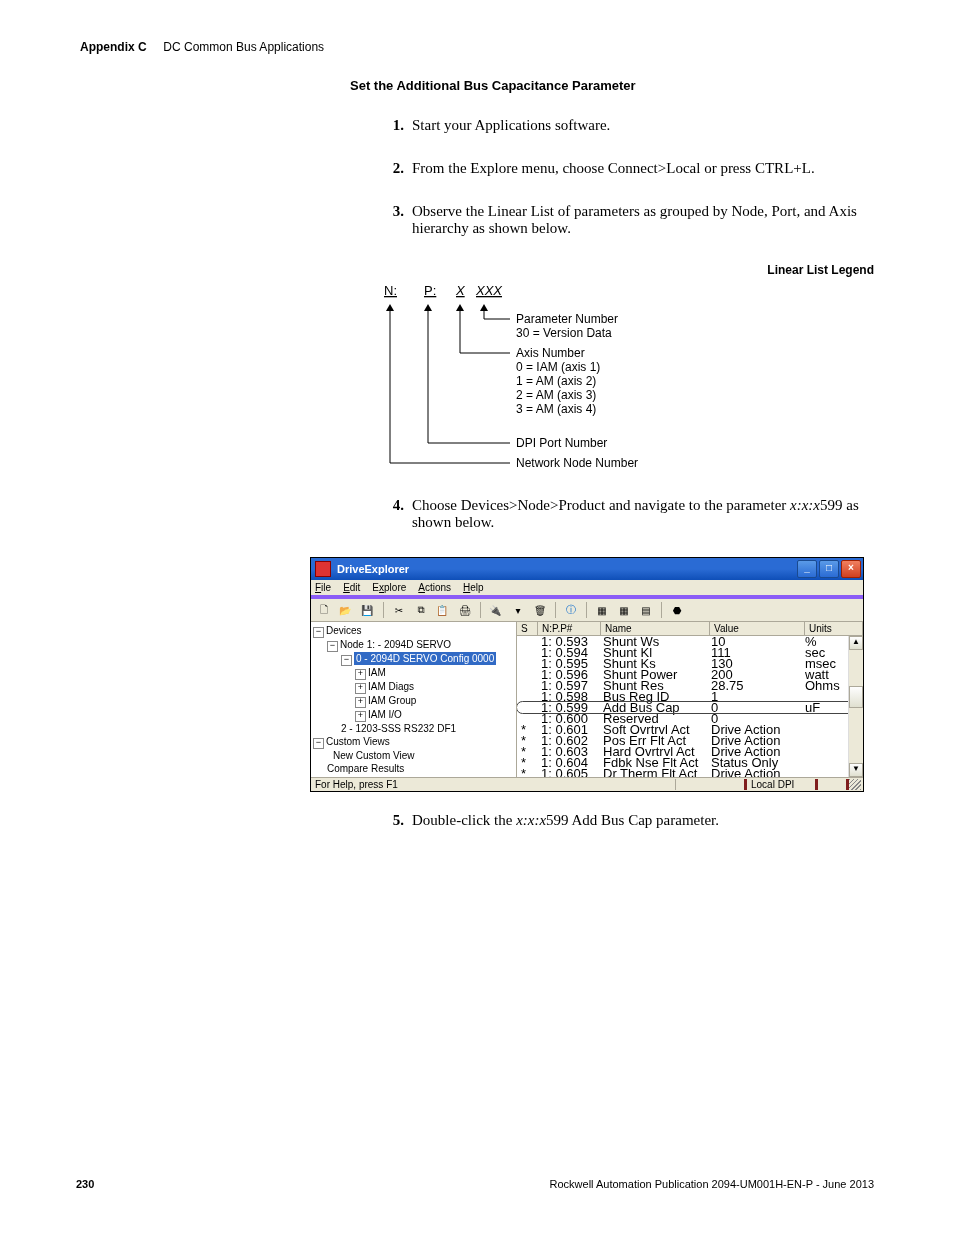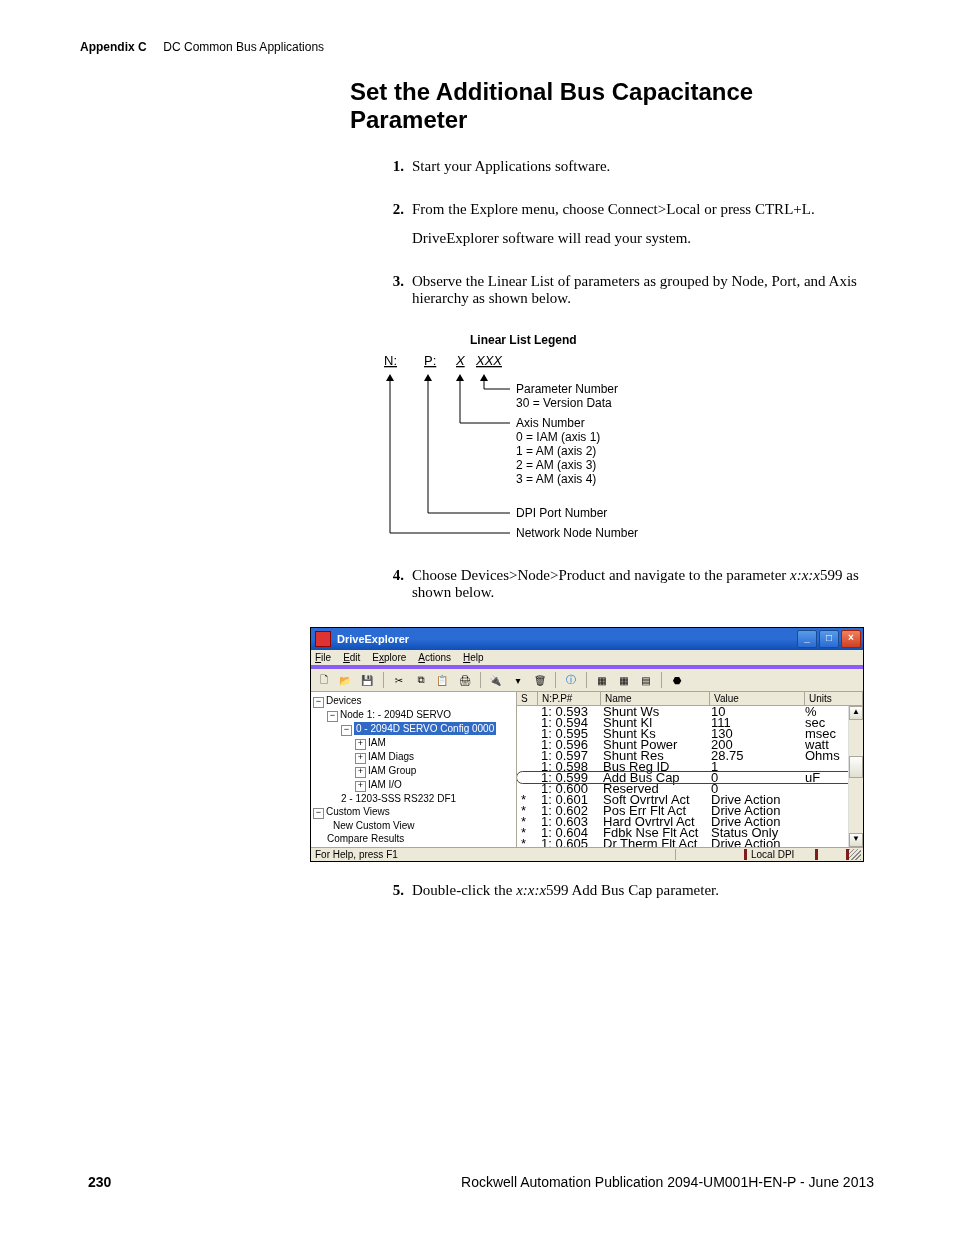--- a/index.html
+++ b/index.html
@@ -17,21 +17,21 @@
   }
   .header {
     font-size: 12px;
     font-family: Arial, Helvetica, sans-serif;
     margin-bottom: 24px;
   }
   .header-bold { font-weight: bold; }
   .section-title {
     font-family: Arial, Helvetica, sans-serif;
     font-weight: bold;
-    font-size: 24px;
+    font-size: 13px;
     margin-left: 270px;
     margin-bottom: 24px;
   }
   .intro {
     font-size: 15px;
     margin-left: 270px;
     margin-bottom: 24px;
   }
   .steps {
     margin-left: 300px;
@@ -50,20 +50,21 @@
   }
   .step-body { flex: 1; }
   .step-body p { margin: 0 0 12px 0; }
   .legend-title {
     font-family: Arial, Helvetica, sans-serif;
     font-weight: bold;
     font-size: 12px;
     margin-left: 390px;
     margin-top: 10px;
     margin-bottom: 6px;
+    text-align: right;
   }
   .legend-svg {
     margin-left: 300px;
     margin-bottom: 20px;
   }
   .screenshot {
     margin: 12px 0 20px 230px;
     width: 552px;
     border: 1px solid #000;
     font-family: Tahoma, Arial, sans-serif;
@@ -215,23 +216,23 @@
     width: 60px; border-right: 3px solid #7f1d1d;
     padding: 0 4px; text-align: left;
   }
   .status-grip {
     width: 12px;
     background: repeating-linear-gradient(135deg, #888, #888 1px, transparent 1px, transparent 3px);
   }
   .footer {
     position: absolute;
     bottom: 40px;
-    left: 88px;
+    left: 76px;
     right: 80px;
-    font-size: 14px;
+    font-size: 11px;
     font-family: Arial, Helvetica, sans-serif;
     display: flex;
     justify-content: space-between;
   }
   .footer-page { font-weight: bold; }
   .italic { font-style: italic; }
 </style>
 </head>
 <body>
 
@@ -248,21 +249,20 @@
     <div class="step">
         <div class="step-num">1.</div>
         <div class="step-body">
           <p>Start your Applications software.</p>
         </div>
       </div>
     <div class="step">
         <div class="step-num">2.</div>
         <div class="step-body">
       <p>From the Explore menu, choose Connect&gt;Local or press CTRL+L.</p>
-      <p>DriveExplorer software will read your system.</p>
     </div>
       </div>
     <div class="step">
         <div class="step-num">3.</div>
         <div class="step-body">
           <p>Observe the Linear List of parameters as grouped by Node, Port, and Axis hierarchy as shown below.</p>
         </div>
       </div>
   </div>
 

